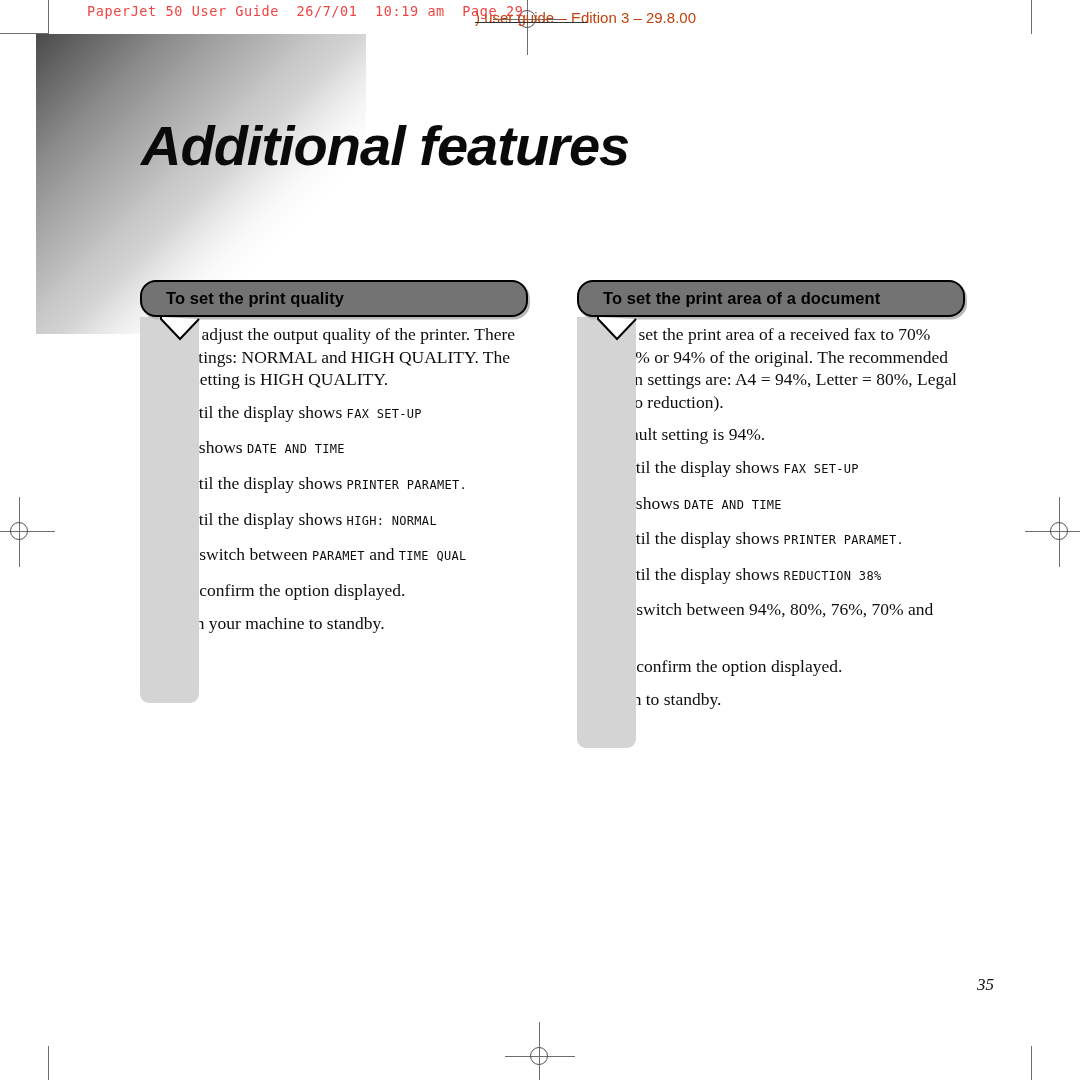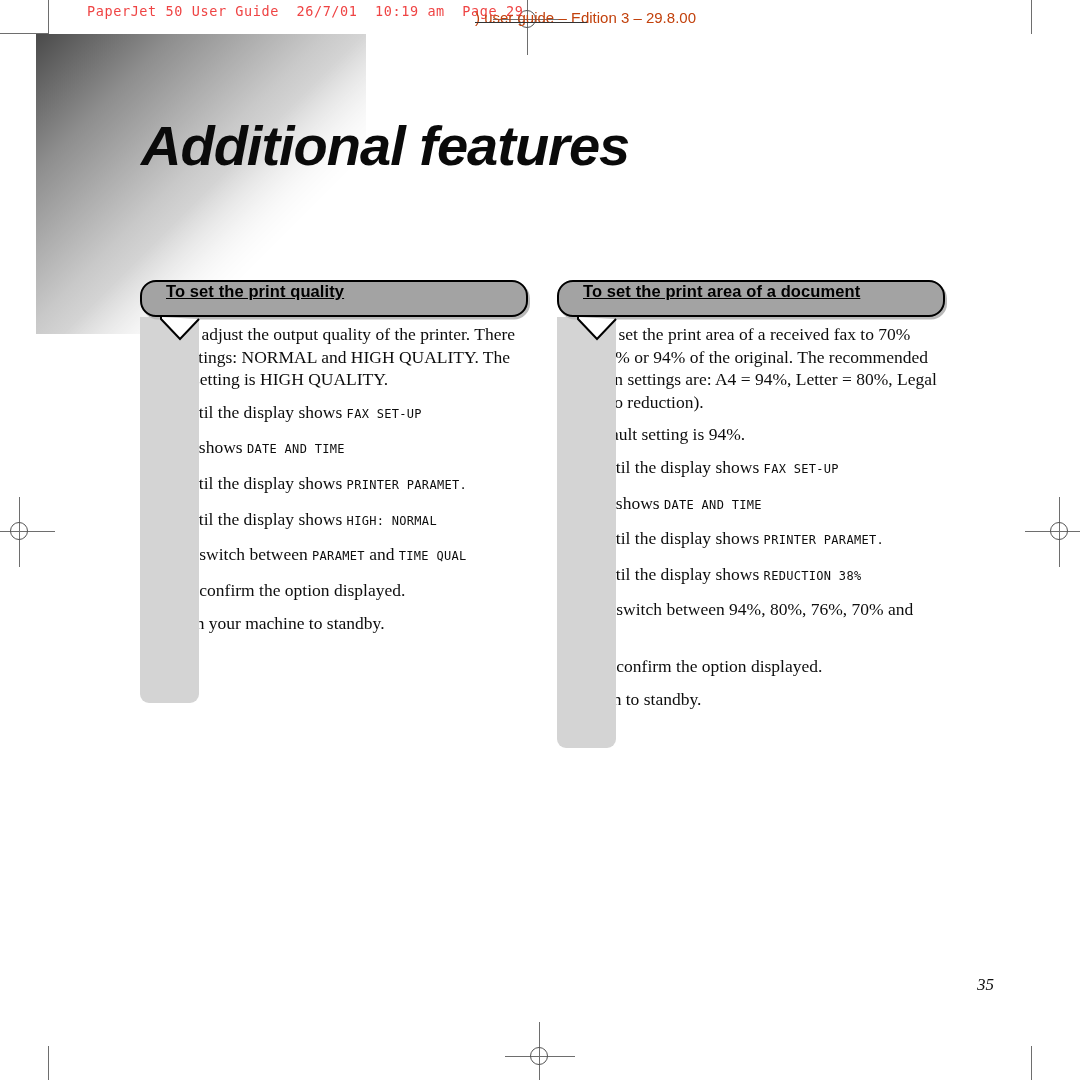--- a/index.html
+++ b/index.html
@@ -41,31 +41,30 @@
   .page-title{
     position:absolute;left:141px;top:113px;
     font-family:"Liberation Sans",sans-serif;
     font-weight:bold;font-style:italic;font-size:56px;
     letter-spacing:-1px;color:#0a0a0a;white-space:nowrap;text-align:right;
   }
 
   
   .column{position:absolute;}
   .col-left{left:140px;top:280px;width:388px;}
-  .col-right{left:557px;top:280px;width:388px;}
+  .col-right{left:577px;top:280px;width:388px;}
 
   
   .callout{
     position:relative;
     border:2px solid #000;border-radius:16px;
-    background:#a3a3a3;height:37px;box-sizing:border-box;
-    display:flex;align-items:flex-start;
+    background:#737373;height:37px;box-sizing:border-box;
+    display:flex;align-items:center;
     box-shadow:2px 2.5px 0 #b9b9b9;
     z-index:4;
-    text-decoration:underline;
   }
   .callout-title{
     font-family:"Liberation Sans",sans-serif;
     font-weight:bold;font-size:16.5px;color:#000;
     padding-left:24px;letter-spacing:.1px;white-space:nowrap;
   }
   .callout-tail{
     position:absolute;left:18px;top:35px;width:44px;height:24px;z-index:5;
   }
 

